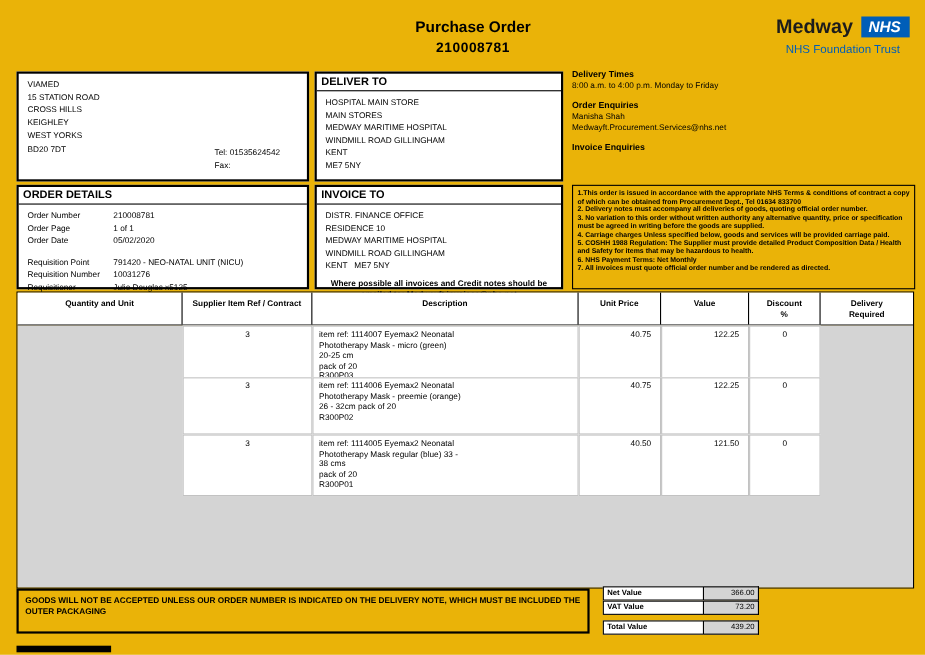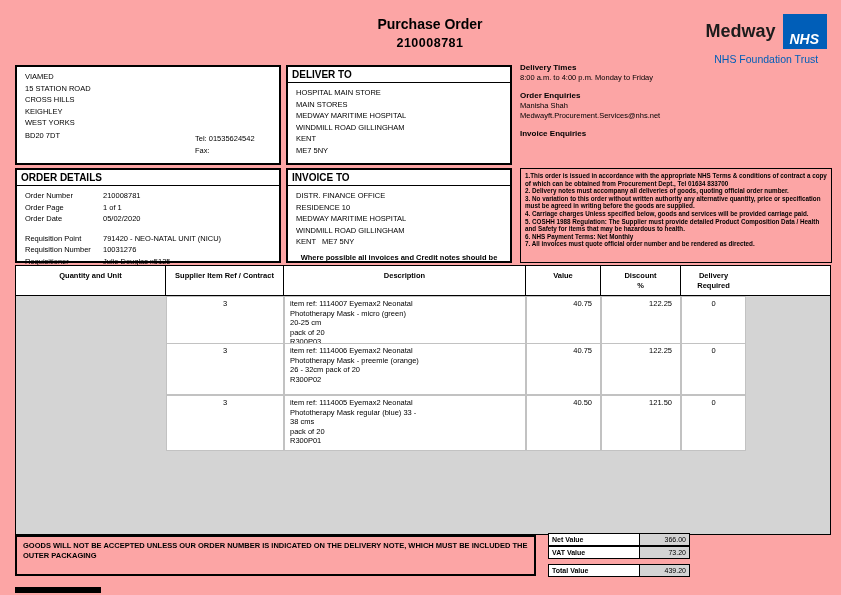--- a/index.html
+++ b/index.html
@@ -1,32 +1,32 @@
 <!DOCTYPE html>
 <html><head>
 <meta charset="utf-8">
 <style>
   * { margin:0; padding:0; box-sizing:border-box; }
   body { background:#f2f2f2; font-family:"Liberation Sans", sans-serif; }
   .page {
-    position:relative; width:841px; height:595px; background:#fca5a5;
+    position:relative; width:841px; height:595px; background:#eab308;
     margin:0 auto; overflow:hidden; color:#000;
   }
 
   
   .title-block { position:absolute; left:260px; top:16px; width:340px; text-align:center; }
   .po-title { font-size:14px; font-weight:bold; }
   .po-number { font-size:12.5px; font-weight:bold; margin-top:4px; letter-spacing:0.5px; }
 
   .brand { position:absolute; right:14px; top:14px; text-align:center; }
   .brand-row { display:flex; align-items:center; justify-content:flex-end; gap:8px; }
   .brand-name { font-size:18px; font-weight:bold; color:#1c1c1c; }
   .nhs-logo {
     display:inline-block; background:#005EB8; color:#fff; font-weight:bold; font-style:italic;
-    font-size:14px; padding:18px 8px 3px 6px; line-height:1;
+    font-size:14px; padding:2px 8px 3px 6px; line-height:1;
   }
   .brand-subtitle { margin-top:4px; color:#005EB8; font-size:10.5px; }
 
   
   .box { position:absolute; border:2px solid #000; background:#fff; }
   .box-heading { font-size:10px; font-weight:bold; padding:2px 4px; border-bottom:1.5px solid #000; }
   .box-body { padding:4px 8px; font-size:7.5px; line-height:11.5px; }
 
   .supplier-box { left:15px; top:65px; width:266px; height:100px; }
   .supplier-box .addr div:last-child { margin-top:1px; }
@@ -188,20 +188,21 @@
     <div>5. COSHH 1988 Regulation: The Supplier must provide detailed Product Composition Data / Health and Safety for items that may be hazardous to health.</div>
     <div>6. NHS Payment Terms: Net Monthly</div>
     <div>7. All invoices must quote official order number and be rendered as directed.</div>
   </div>
 
   <div class="items-table">
     <div class="thead">
       <div class="th">Quantity and Unit</div>
       <div class="th">Supplier Item Ref / Contract</div>
       <div class="th">Description</div>
+      <div class="th">Unit Price</div>
       <div class="th">Value</div>
       <div class="th">Discount
 %</div>
       <div class="th">Delivery
 Required</div>
     </div>
     <div class="tbody">
 
       <div class="po-row row-1">
         <div class="cell"></div>

